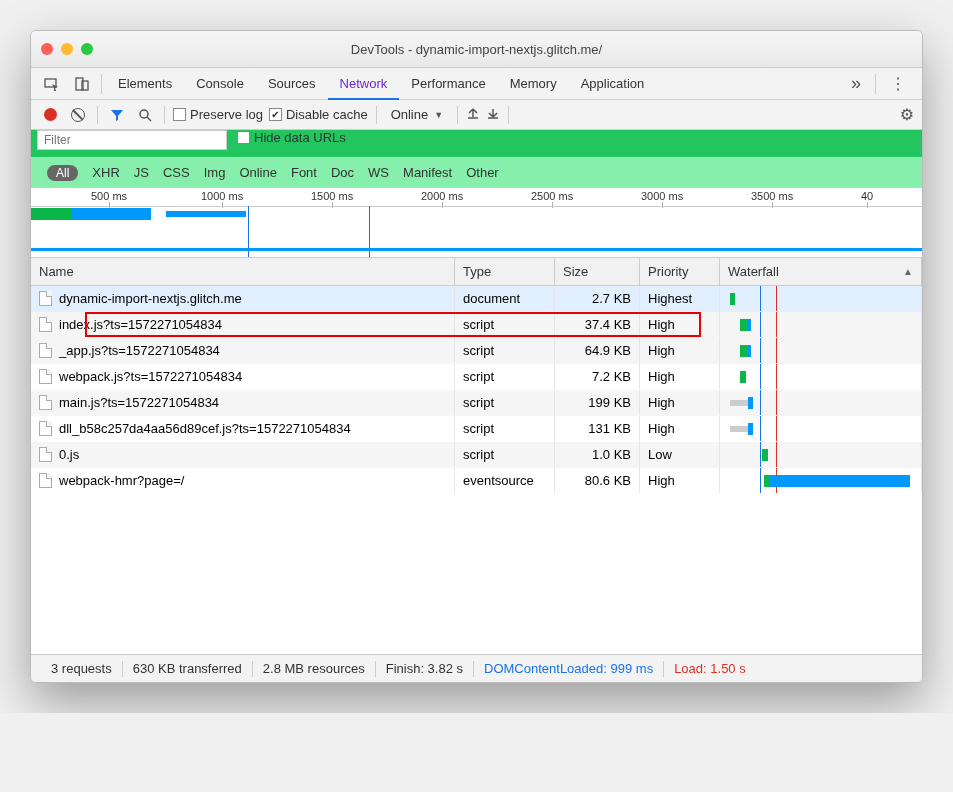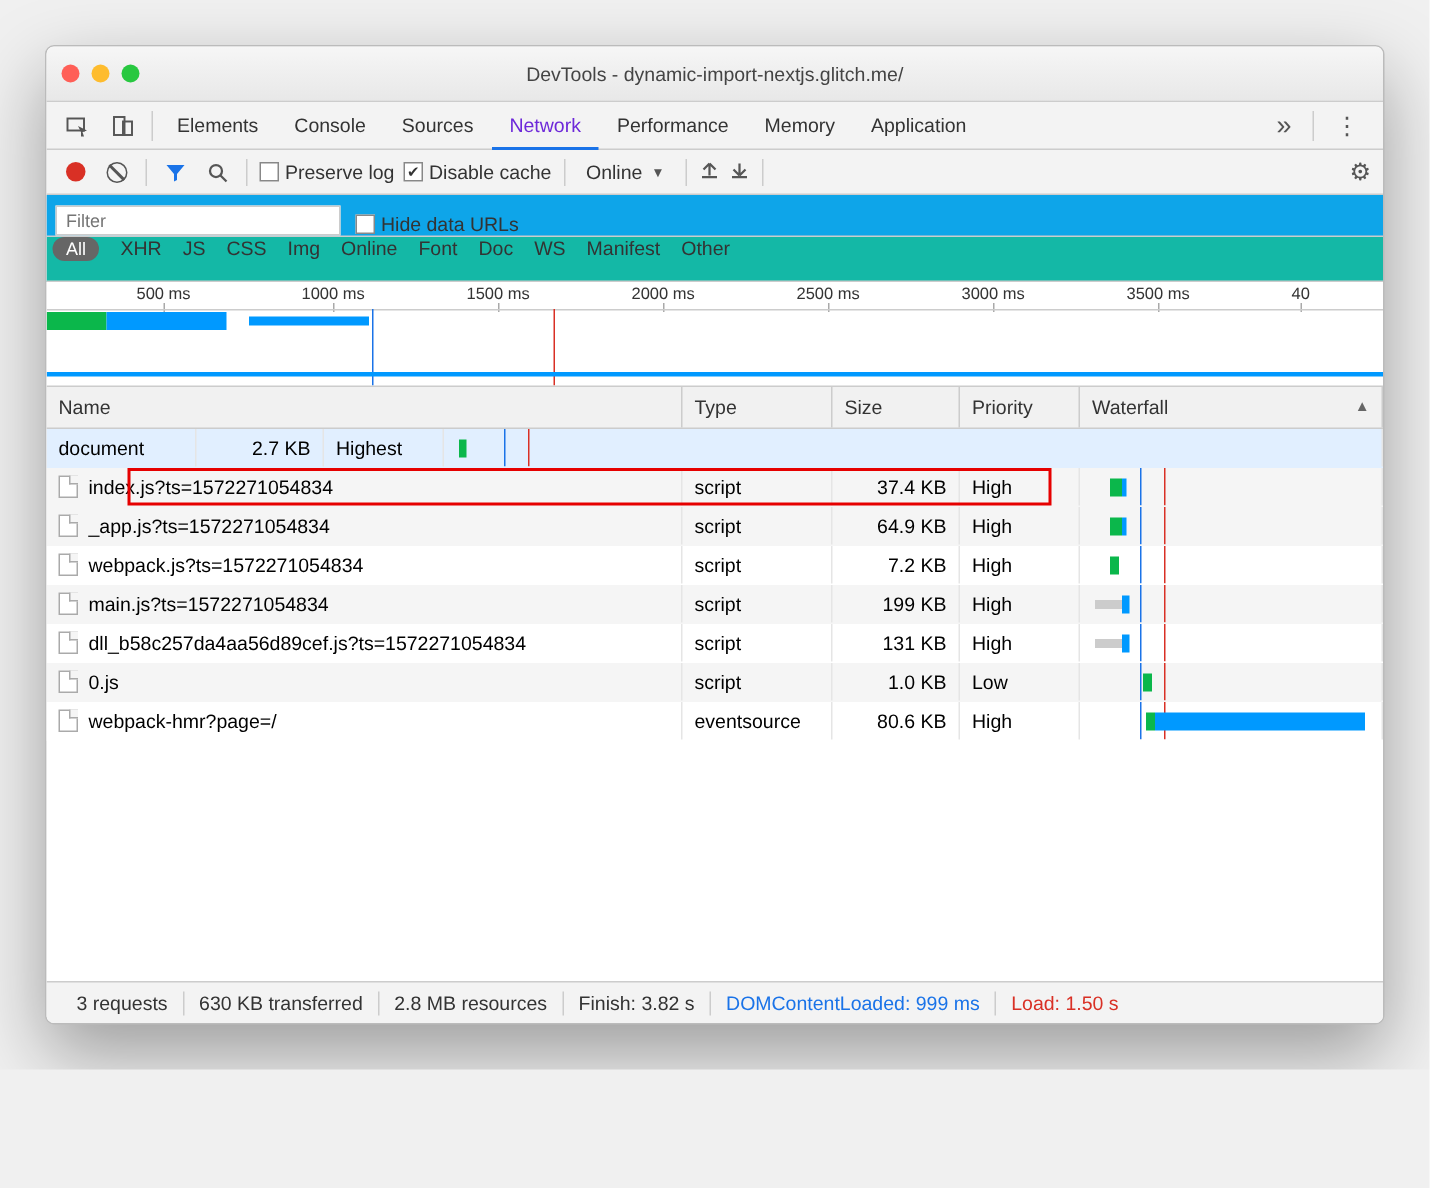--- a/index.html
+++ b/index.html
@@ -72,27 +72,27 @@
 .funnel { color:#1a73e8; font-size:14px;}
 .mag { font-size:14px; color:#555;}
 .toolbar .sep{width:1px;height:18px;background:#ccc;margin:0 2px;}
 .chk { display:flex; align-items:center; gap:4px;}
 .chkbox{width:13px;height:13px;border:1px solid #888;background:#fff;display:inline-flex;align-items:center;justify-content:center;font-size:10px;color:#333;}
 .sel{display:flex;align-items:center;gap:6px;padding:0 6px;color:#333;}
 .sel .tri{font-size:9px;color:#555;}
 .updown{display:flex;gap:6px;color:#555;font-size:14px;}
 .gear{margin-left:auto;color:#555;font-size:16px;}
 .filterbar{
-  height:28px;border-bottom:1px solid #ccc;display:flex;align-items:flex-end;padding:0 6px;gap:10px;
-  background:#0ea5e9;font-size:13px;color:#333;
+  height:28px;border-bottom:1px solid #ccc;display:flex;align-items:flex-start;padding:0 6px;gap:10px;
+  background:#22c55e;font-size:13px;color:#333;
 }
 .filterinput{width:190px;height:20px;border:1px solid #ccc;background:#fff;padding:0 6px;font-size:12px;color:#888;}
 .filtertypes{
-  height:30px;border-bottom:1px solid #ccc;display:flex;align-items:flex-start;gap:14px;padding:0 4px;
-  font-size:13px;color:#333;background:#14b8a6;
+  height:30px;border-bottom:1px solid #ccc;display:flex;align-items:center;gap:14px;padding:0 16px;
+  font-size:13px;color:#333;background:#86efac;
 }
 .pill{background:#666;color:#fff;border-radius:9px;padding:1px 9px;font-size:12px;}
 .timeline{height:70px;border-bottom:1px solid #ccc;position:relative;background:#fff;overflow:hidden;}
 .timeline .ticks{position:absolute;top:0;left:0;right:0;height:18px;display:flex;font-size:11px;color:#333;}
 .timeline .tick{position:absolute;top:2px;}
 .timeline .tickline{width:1px;height:6px;background:#aaa;margin:0 auto;}
 .timeline .hr{position:absolute;left:0;right:0;height:1px;background:#ccc;top:18px;}
 .timeline .strip{position:absolute;top:20px;left:0;right:0;height:12px;}
 .timeline .strip2{top:60px;height:3px;}
 .seg{position:absolute;height:100%;}
@@ -300,20 +300,24 @@
     <div class="col col-size">Size</div>
     <div class="col col-priority">Priority</div>
     <div class="col col-waterfall">
         <span>Waterfall</span>
         <span class="sortarrow">▲</span>
       </div>
   </div>
 
   <div class="tablebody" id="tbody" style="position:relative;">
       <div class="row selected">
+        <div class="col col-name">
+          <span class="fileicon"></span>
+          <span>dynamic-import-nextjs.glitch.me</span>
+        </div>
         <div class="col col-type">document</div>
         <div class="col col-size">2.7 KB</div>
         <div class="col col-priority">Highest</div>
         <div class="col col-waterfall">
           <div class="waterfall-area">
             <div class="wfv" style="left: 32px; background: rgb(26, 115, 232);"></div>
             <div class="wfv" style="left: 48px; background: rgb(217, 48, 37);"></div>
             <div class="wbar" style="left: 2px; width: 5px;"></div>
           </div>
         </div>

